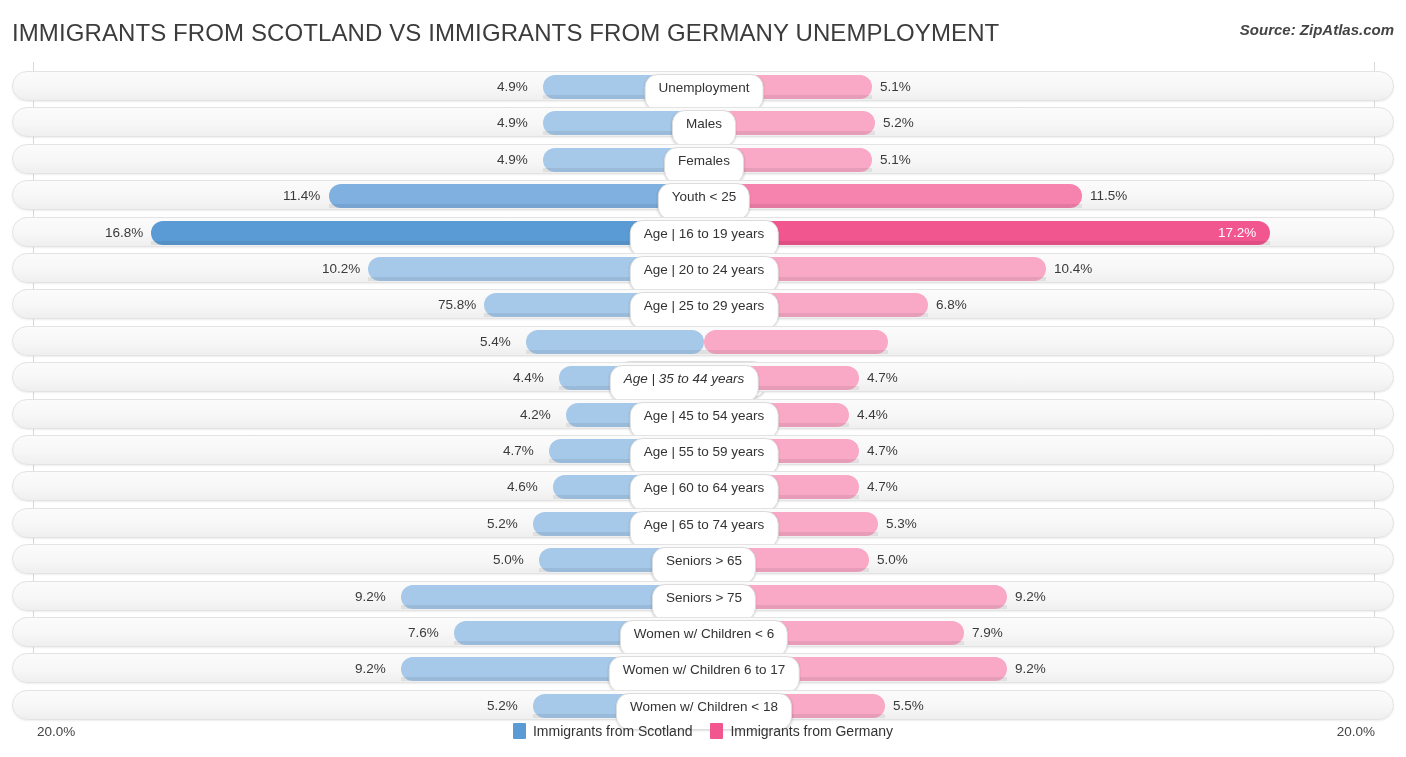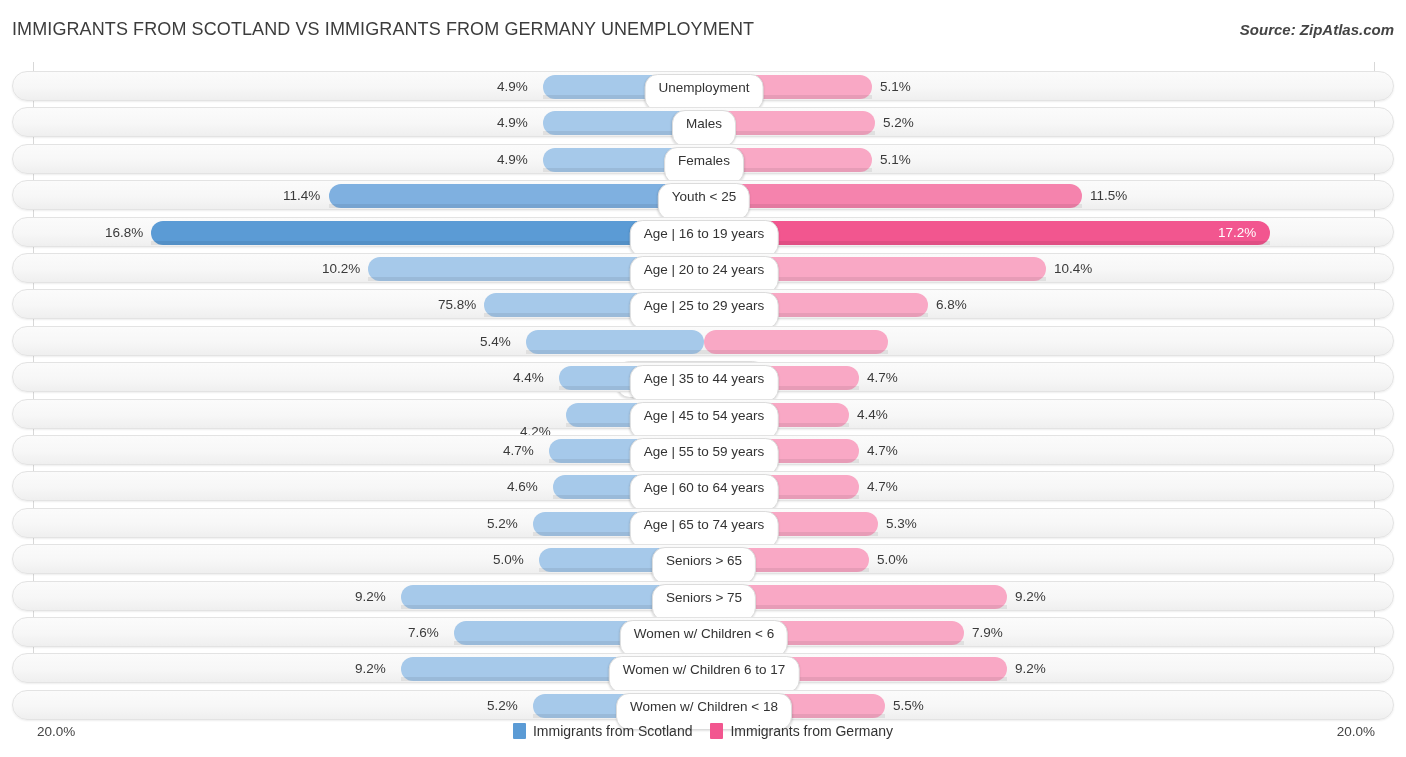--- a/index.html
+++ b/index.html
@@ -13,21 +13,21 @@
   #page {
     position: relative;
     width: 1406px; height: 757px;
     background: #ffffff;
   }
 
   
   #title {
     position: absolute;
     left: 12px; top: 19px;
-    font-size: 18px;
+    font-size: 24px;
     color: #3c3c3c;
     letter-spacing: .1px;
     white-space: nowrap;
   }
   #source {
     position: absolute;
     right: 12px; top: 21px;
     font-size: 15px;
     font-style: italic;
     font-weight: bold;
@@ -237,26 +237,26 @@
           </div>
           <div class="cat" style="left: 678px; margin-top: 32px;">Age | 30 to 34 years</div>
         </div>
         <div class="row" style="top: 300.2px;">
           <div class="bar-wrap">
             <div class="bar left" style="left: 546px; width: 145px; background: rgb(166, 201, 234);"></div>
             <div class="val" style="left: 500px;">4.4%</div>
             <div class="bar right" style="left: 691px; width: 155px; background: rgb(249, 168, 197);"></div>
             <div class="val" style="left: 854px;">4.7%</div>
           </div>
-          <div class="cat" style="left: 691px;">Age | 35 to 44 years</div>
+          <div class="cat" style="left: 671px; font-style: italic;">Age | 35 to 44 years</div>
         </div>
         <div class="row" style="top: 336.6px;">
           <div class="bar-wrap">
             <div class="bar left" style="left: 553px; width: 138px; background: rgb(166, 201, 234);"></div>
-            <div class="val" style="left: 507px; margin-top: 17px;">4.2%</div>
+            <div class="val" style="left: 507px;">4.2%</div>
             <div class="bar right" style="left: 691px; width: 145px; background: rgb(249, 168, 197);"></div>
             <div class="val" style="left: 844px;">4.4%</div>
           </div>
           <div class="cat" style="left: 691px;">Age | 45 to 54 years</div>
         </div>
         <div class="row" style="top: 373px;">
           <div class="bar-wrap">
             <div class="bar left" style="left: 536px; width: 155px; background: rgb(166, 201, 234);"></div>
             <div class="val" style="left: 490px;">4.7%</div>
             <div class="bar right" style="left: 691px; width: 155px; background: rgb(249, 168, 197);"></div>

